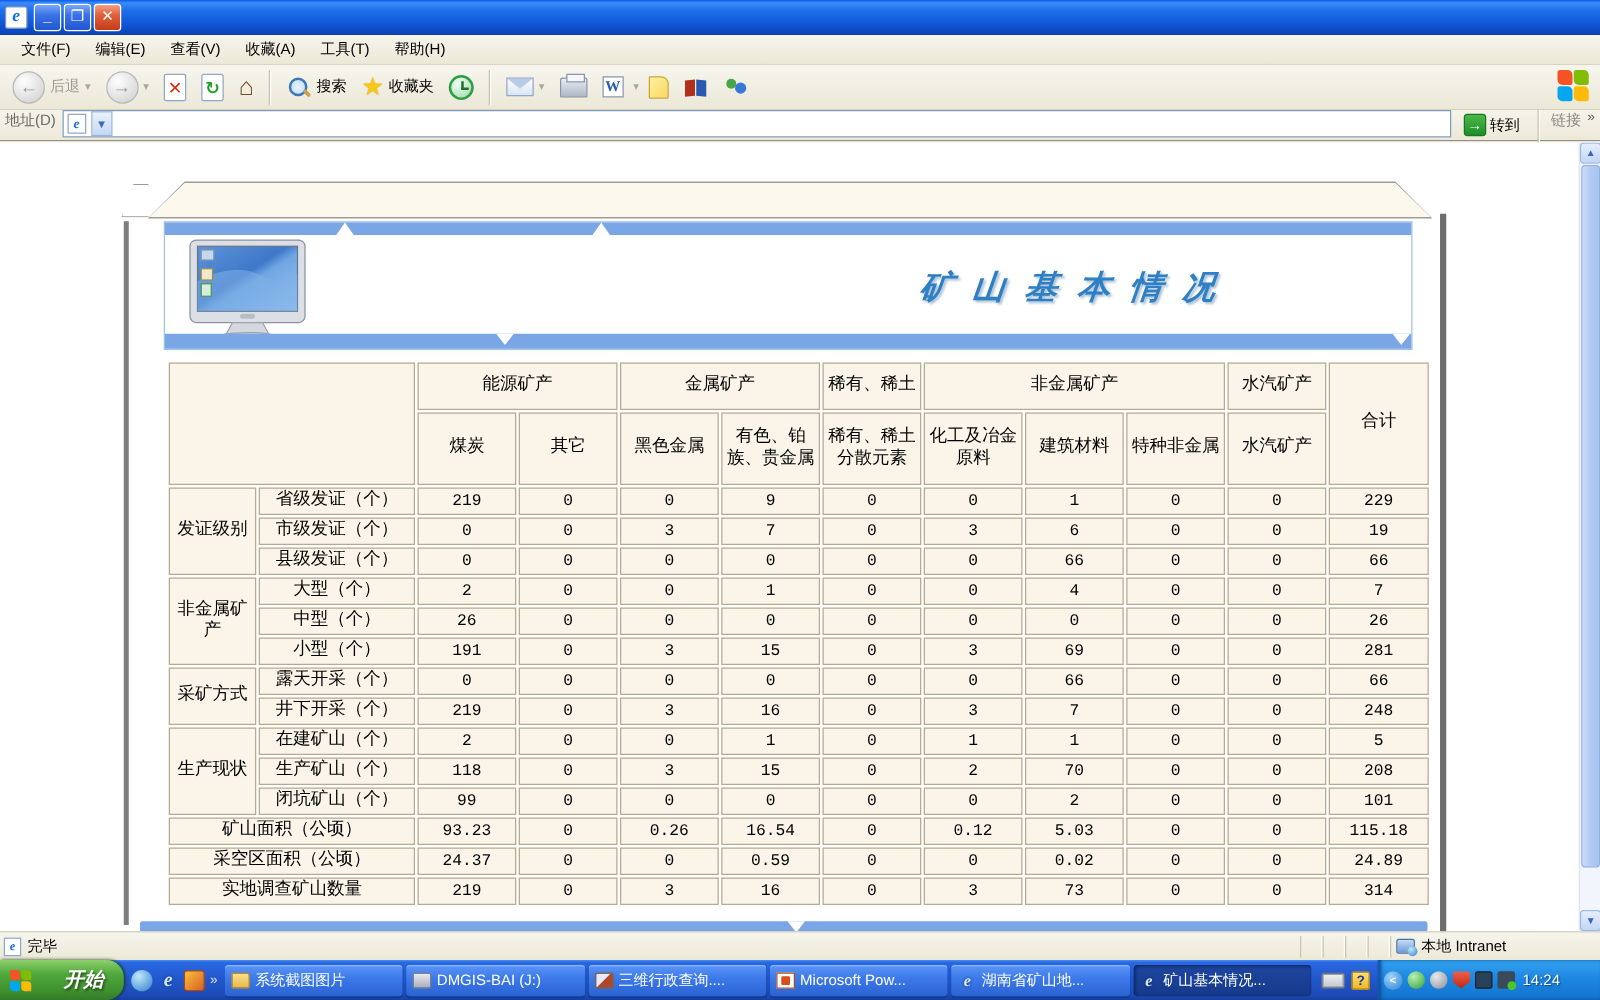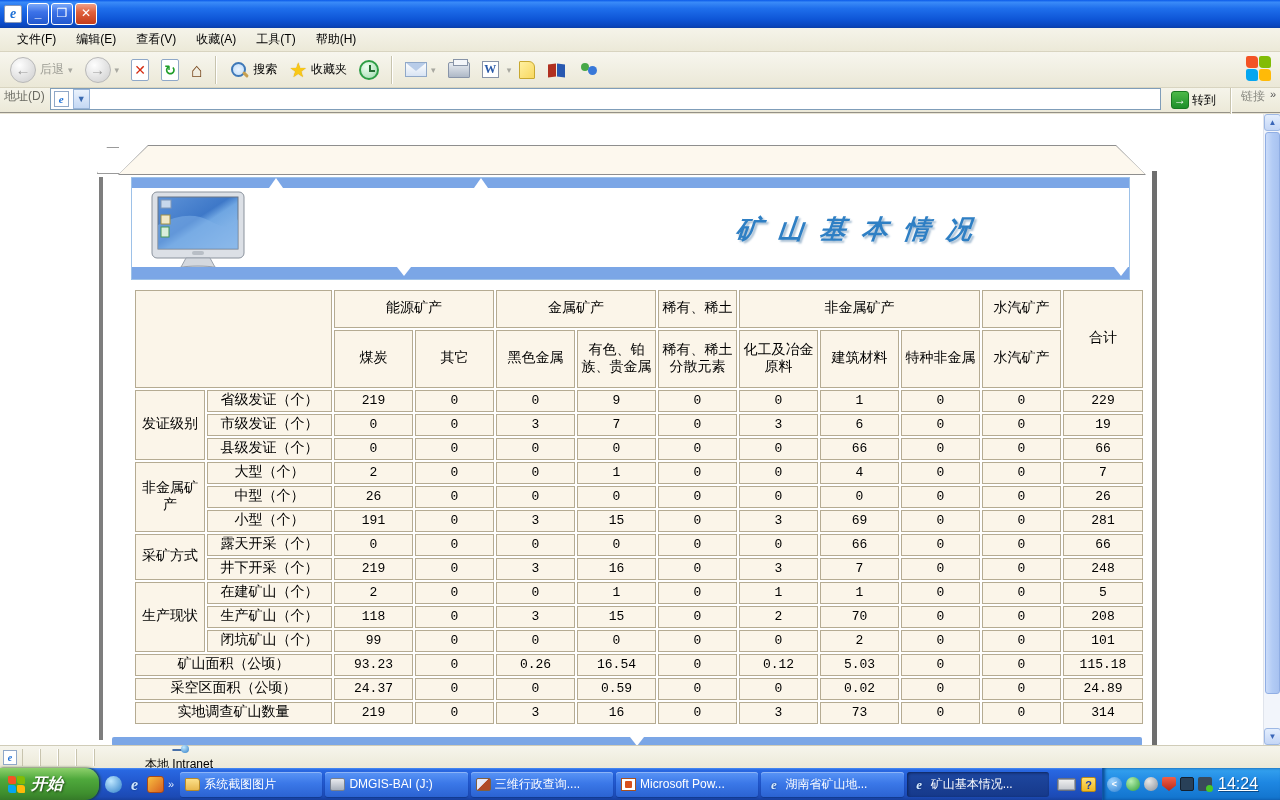--- a/index.html
+++ b/index.html
@@ -124,35 +124,35 @@
   .sb-thumb{position:absolute;left:1px;top:18px;width:15px;height:562px;border:1px solid #90AEE4;border-radius:3px;
     background:linear-gradient(90deg,#CBDCF9,#B2CBF5 50%,#A8C2F0);}
 
   
   .statusbar{position:absolute;left:0;top:745px;width:1280px;height:23px;background:linear-gradient(180deg,#F6F5EC,#ECE9D8);
     border-top:1px solid #D0CCB8;display:flex;align-items:center;padding:0 3px;}
   .st-ic{width:14px;height:15px;background:#fff;border:1px solid #90A8C8;color:#1C6FD6;
     font:italic bold 10px/13px "Liberation Serif",serif;text-align:center;margin-right:5px;}
   .st-text{font-size:12px;color:#000;flex:1;}
   .st-pane{width:18px;height:17px;border-left:1px solid #C8C4AE;border-right:1px solid #fff;}
-  .st-zone{width:165px;height:17px;border-left:1px solid #C8C4AE;display:flex;align-items:center;gap:5px;padding-left:4px;flex-direction:column;}
+  .st-zone{width:165px;height:17px;border-left:1px solid #C8C4AE;display:flex;align-items:center;gap:5px;padding-left:4px;}
   .zone-ic{width:15px;height:12px;background:linear-gradient(180deg,#C8DCF4,#6C9CD8);border:1px solid #4870A8;border-radius:2px;position:relative;}
   .zone-ic::after{content:"";position:absolute;right:-3px;bottom:-3px;width:8px;height:8px;border-radius:50%;background:radial-gradient(circle at 35% 30%,#BFE8FF,#2E7EC8);}
   .st-zone span{font-size:12px;}
 
   
   .taskbar{position:absolute;left:0;top:768px;width:1280px;height:32px;
     background:linear-gradient(180deg,#4A8DF5 0%,#2968E2 6%,#2258CE 45%,#1C4AB4 90%,#17409E 100%);
     display:flex;align-items:center;}
   .start-btn{height:32px;width:99px;display:flex;align-items:center;gap:6px;padding-left:8px;
     background:linear-gradient(180deg,#8ED06C 0%,#4FA93C 35%,#3E8E2E 80%,#357A28 100%);
     border-radius:0 14px 14px 0;box-shadow:1px 0 3px #1A3A12;}
   .start-flag{width:17px;height:17px;display:grid;grid-template-columns:8px 8px;grid-template-rows:8px 8px;gap:1px;}
   .start-flag span{border-radius:1px 3px 1px 3px;}
-  .start-label{color:#fff;font:italic bold 16px "Liberation Serif",serif;text-shadow:1px 1px 2px #244A18;}
+  .start-label{color:#fff;font:italic bold 16px "Liberation Serif",serif;text-shadow:1px 1px 2px #244A18;margin-left:20px;}
   .quick-launch{display:flex;align-items:center;gap:4px;padding:0 6px;height:32px;}
   .ql-ic{width:17px;height:17px;border-radius:3px;}
   .ql-globe{background:radial-gradient(circle at 35% 30%,#BFE8FF,#2E7EC8);border-radius:50%;}
   .ql-e{color:#CFE6FF;font:italic bold 16px/17px "Liberation Serif",serif;text-align:center;text-shadow:0 0 2px #08306E;}
   .ql-pic{background:linear-gradient(135deg,#F8C040,#D86020);border:1px solid #A84818;}
   .ql-chev{color:#DCE8FC;font-size:11px;}
   .task-btns{flex:1;display:flex;align-items:center;gap:3px;height:32px;padding:3px 2px 3px 0;overflow:hidden;}
   .task-btn{flex:1;max-width:152px;min-width:90px;height:25px;border-radius:3px;display:flex;align-items:center;gap:4px;
     padding:0 5px;background:linear-gradient(180deg,#5A95F6,#3B78E8 45%,#2B63D2);box-shadow:inset 0 1px 0 #8CB4F8,0 1px 1px #123A8E;
     color:#fff;font-size:12px;white-space:nowrap;overflow:hidden;}
@@ -174,21 +174,21 @@
     border-left:1px solid #0E57A8;box-shadow:inset 2px 0 3px #0C4E98;}
   .tray-chev{width:15px;height:15px;border-radius:50%;background:radial-gradient(circle at 35% 30%,#9ED4FF,#2E80D0);
     color:#fff;font-size:9px;font-weight:bold;text-align:center;line-height:14px;}
   .tray-ic{width:14px;height:14px;border-radius:2px;}
   .ti-green{background:radial-gradient(circle at 35% 30%,#B8F0B0,#2E9E38);border-radius:50%;}
   .ti-gray{background:radial-gradient(circle at 35% 30%,#E8E8E8,#888F98);border-radius:50%;}
   .ti-shield{background:linear-gradient(180deg,#F06048,#B82818);clip-path:polygon(0 0,100% 0,100% 60%,50% 100%,0 60%);}
   .ti-monitor{background:#284058;border:1px solid #14202E;}
   .ti-net{background:#3A4A5A;position:relative;border-radius:2px;}
   .ti-net::after{content:"";position:absolute;right:-1px;bottom:-1px;width:7px;height:7px;border-radius:50%;background:#48C828;}
-  .tray-time{color:#fff;font-size:16px;margin-left:2px;text-shadow:1px 1px 1px #0A4A88;text-decoration:underline;}
+  .tray-time{color:#fff;font-size:12px;margin-left:2px;text-shadow:1px 1px 1px #0A4A88;}
 </style>
 </head>
 <body>
 
 <div class="titlebar">
   <div class="t-ie-icon">e</div>
   <div class="win-btns">
     <div class="win-btn">_</div>
     <div class="win-btn">❐</div>
     <div class="win-btn close">✕</div>
@@ -551,20 +551,21 @@
 
   <div class="scrollbar">
     <div class="sb-btn up">▲</div>
     <div class="sb-thumb"></div>
     <div class="sb-btn down">▼</div>
   </div>
 </div>
 
 <div class="statusbar">
   <div class="st-ic">e</div>
+  <span class="st-text">完毕</span>
   <div class="st-pane"></div>
   <div class="st-pane"></div>
   <div class="st-pane"></div>
   <div class="st-pane"></div>
   <div class="st-zone">
     <div class="zone-ic"></div>
     <span>本地 Intranet</span>
   </div>
 </div>
 

